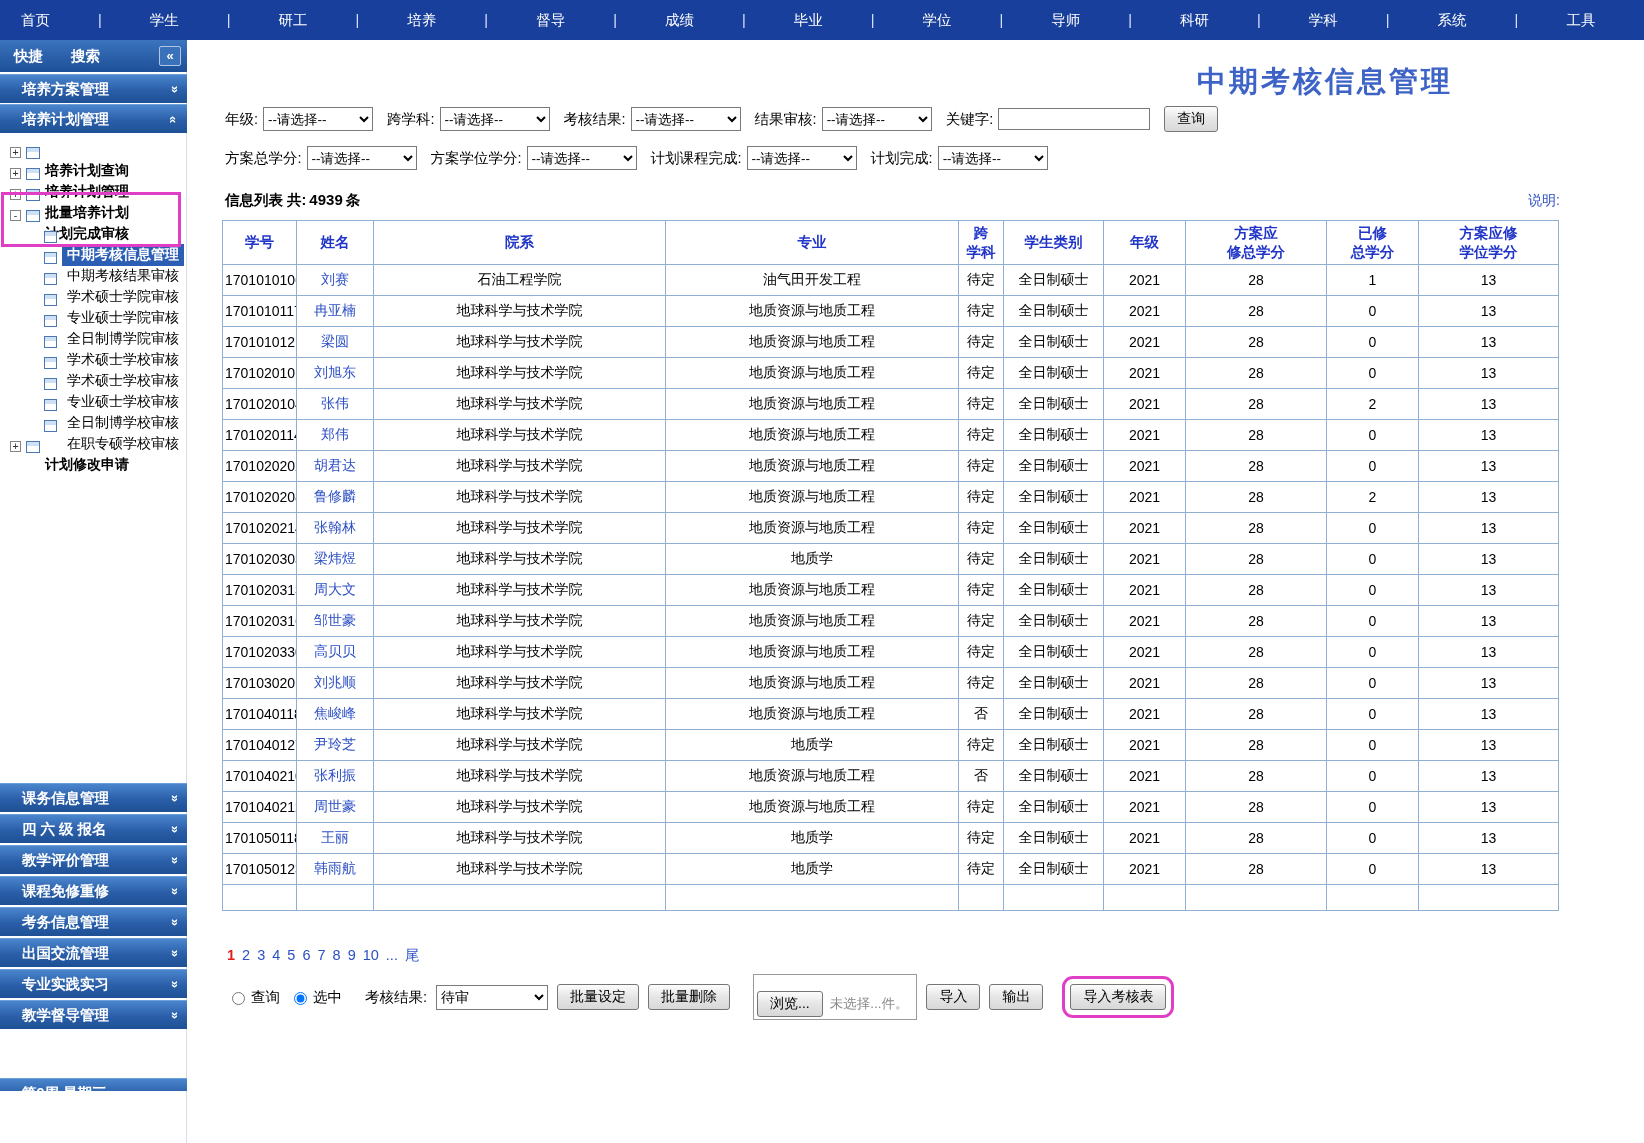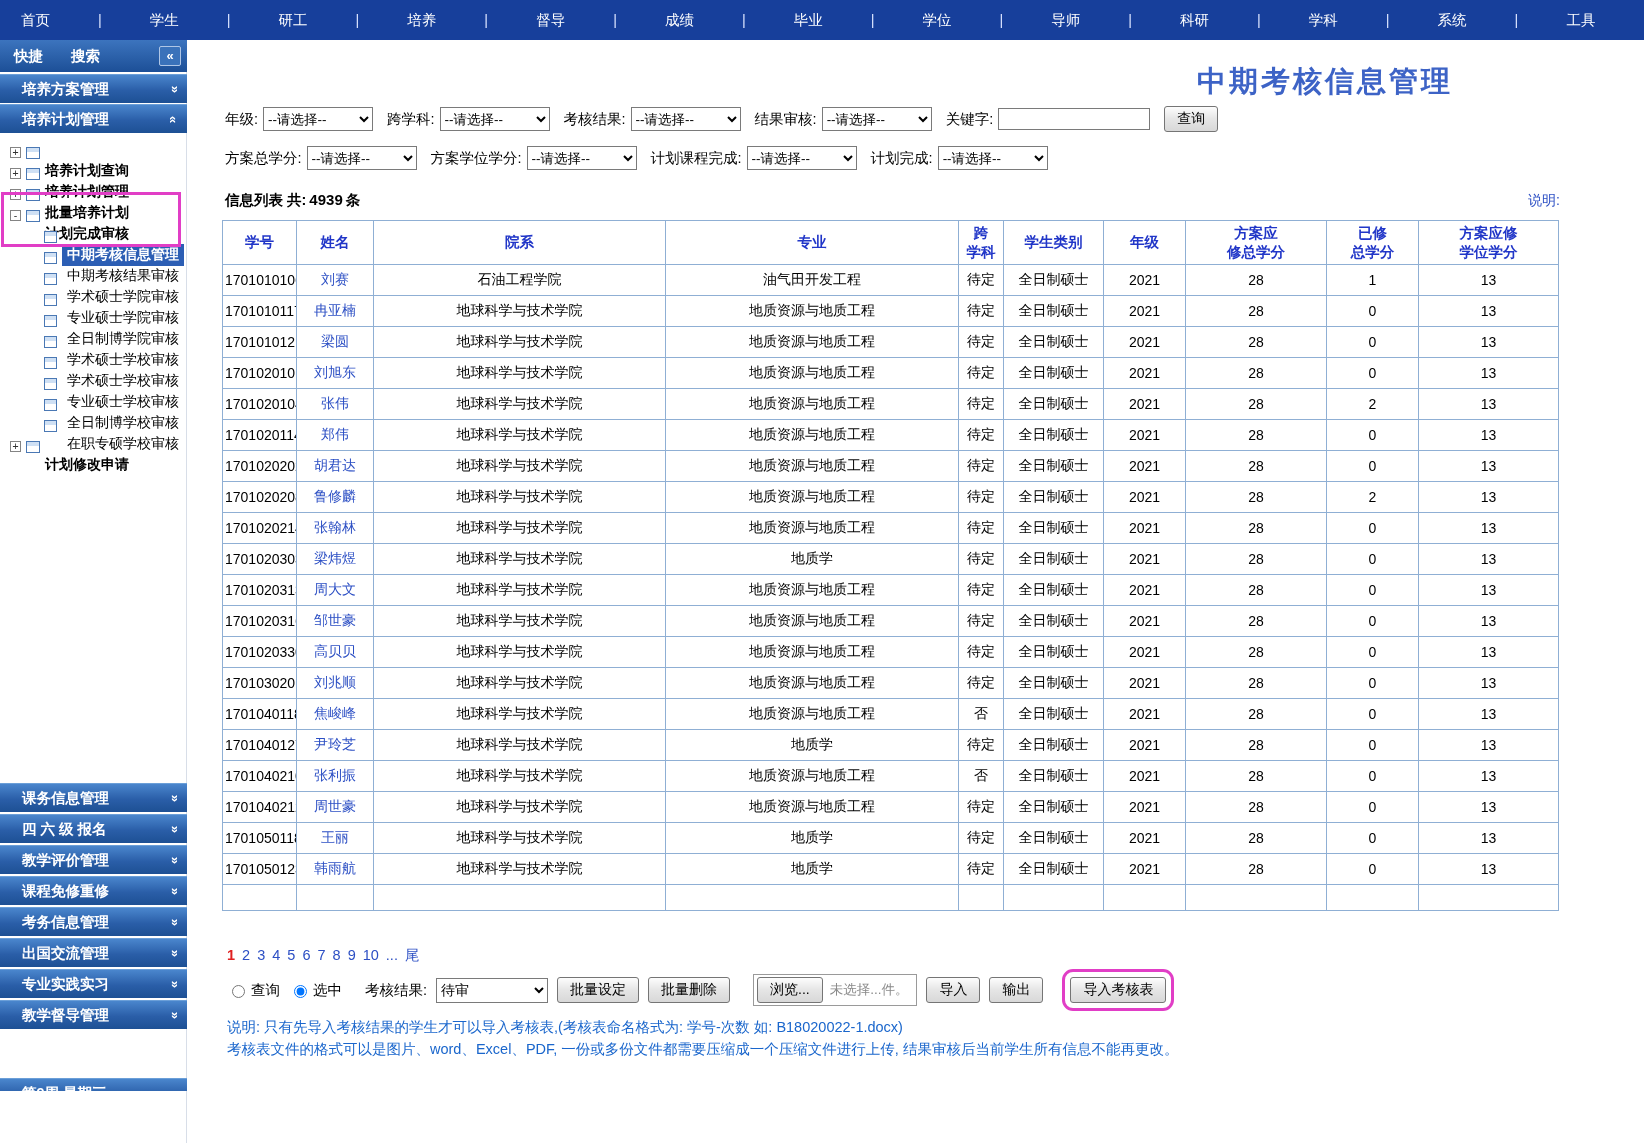--- a/index.html
+++ b/index.html
@@ -93,21 +93,21 @@
   .data-table tr.empty-row td { height:26px; }
 
   .pagination { position:absolute; left:40px; top:906px; font-size:14.5px; color:#2C4FC4; }
   .pagination span { margin-right:7px; cursor:pointer; }
   .pagination .current { color:#E02020; font-weight:bold; cursor:default; }
 
   .controls { position:absolute; left:40px; top:934px; display:flex; align-items:center; gap:9px; font-size:14.5px; white-space:nowrap; }
   .controls label { display:flex; align-items:center; gap:3px; cursor:pointer; }
   .ctl-label { margin-left:14px; }
   .result-select { width:112px; height:25px; font-size:14px; }
-  .file-box { display:flex; align-items:center; border:1px solid #9A9A9A; background:#fff; padding:2px 8px 2px 3px; gap:7px; margin-left:14px; }
+  .file-box { display:flex; align-items:center; border:1px solid #9A9A9A; background:#fff; padding:16px 8px 2px 3px; gap:7px; margin-left:14px; }
   .file-hint { color:#8A8A8A; font-size:13.5px; }
   .import-form-btn { margin-left:18px; outline:3px solid #E13EC6; outline-offset:5px; }
 
   .notes { position:absolute; left:40px; top:976px; color:#1A66CC; font-size:14.5px; line-height:22px; white-space:nowrap; }
 
   
   .annot-box1 {
     position:absolute; left:1px; top:192px; width:180px; height:55px;
     border:3px solid #E13EC6; z-index:20; pointer-events:none;
   }
@@ -626,19 +626,15 @@
     <button class="btn">批量删除</button>
     <span class="file-box">
       <button class="btn">浏览...</button>
       <span class="file-hint">未选择...件。</span>
     </span>
     <button class="btn">导入</button>
     <button class="btn">输出</button>
     <button class="btn import-form-btn">导入考核表</button>
   </div>
 
-  <div class="notes">
-    <div>说明: 只有先导入考核结果的学生才可以导入考核表,(考核表命名格式为: 学号-次数 如: B18020022-1.docx)</div>
-    <div>考核表文件的格式可以是图片、word、Excel、PDF, 一份或多份文件都需要压缩成一个压缩文件进行上传, 结果审核后当前学生所有信息不能再更改。</div>
-  </div>
 </div>
 
 <div class="annot-box1"></div>
 
 </body></html>

